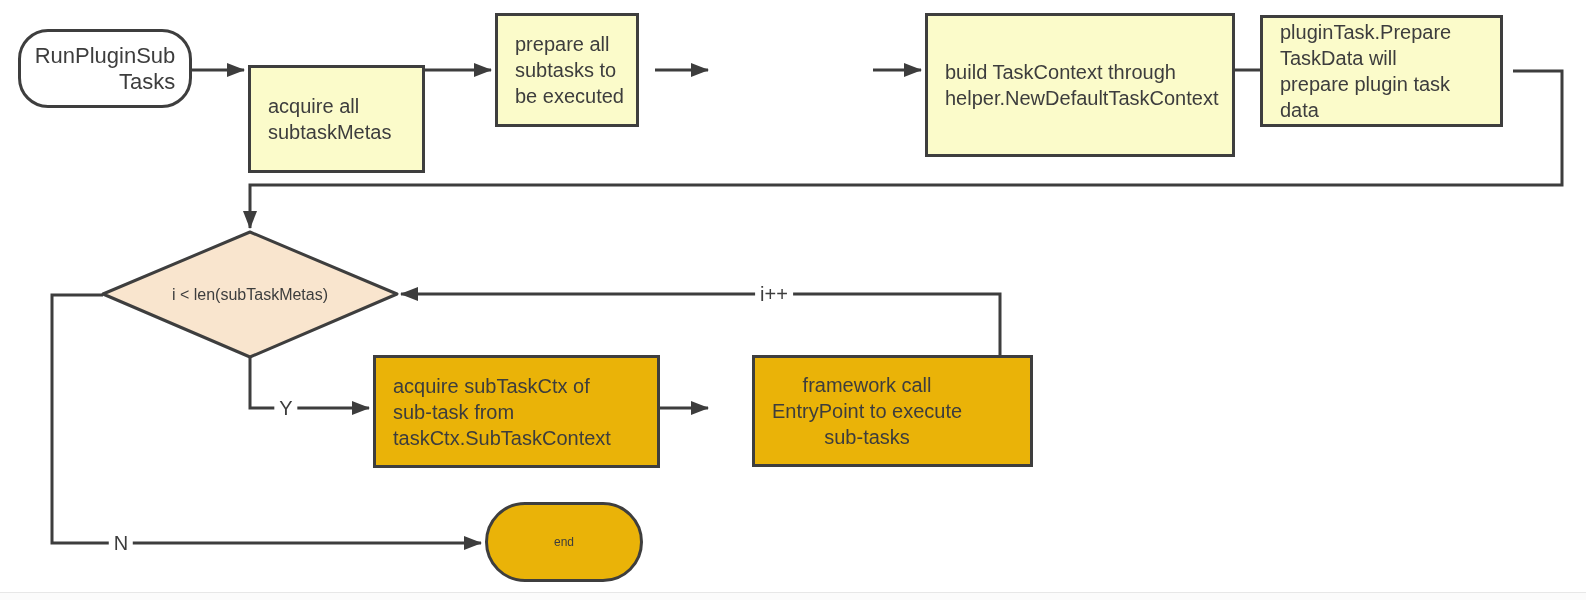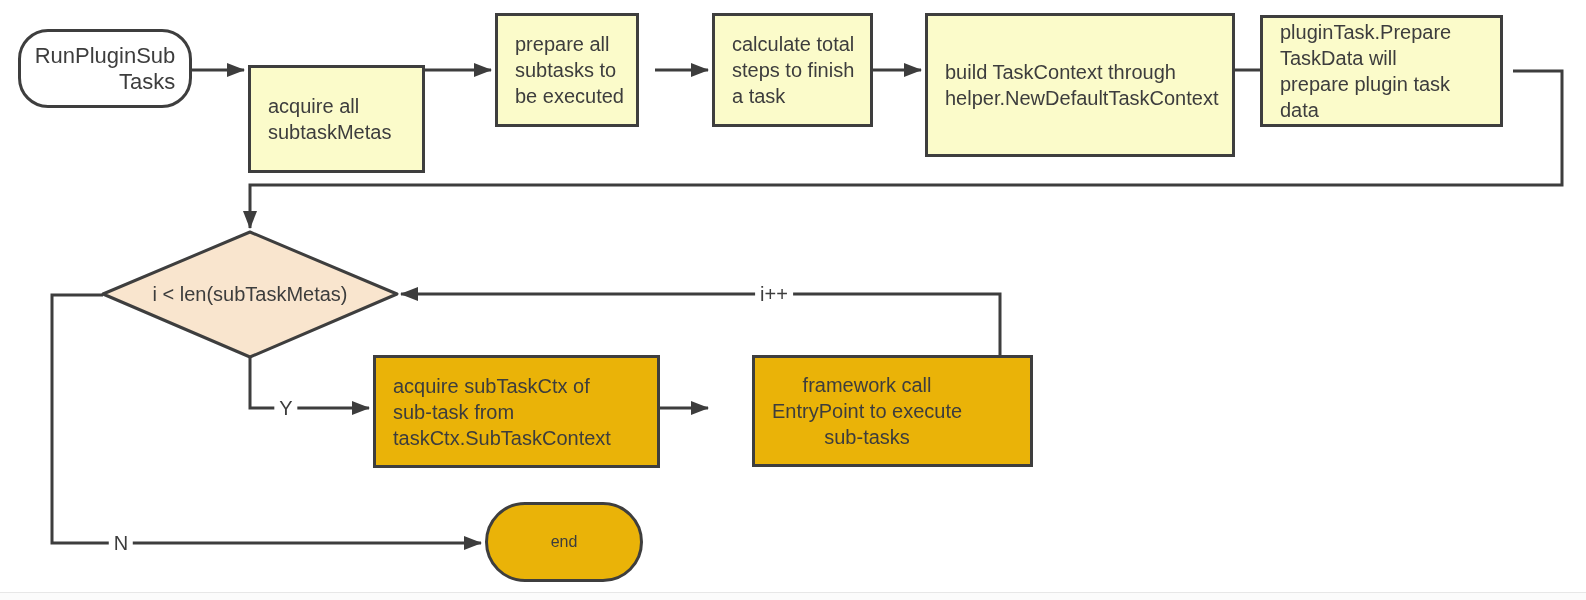--- a/index.html
+++ b/index.html
@@ -22,21 +22,21 @@
     white-space:pre;
     background:#ffffff;
   }
   .process{padding-left:17px;}
   .yellow{background:#fbfbca;}
   .peach{background:#eab308;}
   .terminal{justify-content:center;text-align:right;font-size:22px;}
   .diamond-label{
     position:absolute;z-index:2;
     display:flex;align-items:center;justify-content:center;
-    font-size:20px;white-space:pre;
+    font-size:16px;white-space:pre;
     background:transparent;border:none;
   }
   .edge-label{
     position:absolute;z-index:3;
     background:#ffffff;
     font-size:20px;line-height:22px;
     padding:0 5px;
     transform:translate(-50%,-50%);
     white-space:pre;
   }
@@ -74,43 +74,40 @@
   <div class="node terminal" style="left:18px;top:29px;width:174px;height:79px;border-radius:30px;">RunPluginSub
 Tasks</div>
 
   <div class="node process yellow" style="left:248px;top:17px;width:177px;height:108px;margin-top:48px;">acquire all
 subtaskMetas</div>
 
   <div class="node process yellow" style="left:495px;top:13px;width:144px;height:114px;">prepare all
 subtasks to
 be executed</div>
 
-  <div class="node process yellow" style="left:712px;top:13px;width:161px;height:114px;">calculate total
-steps to finish
-a task</div>
 
   <div class="node process yellow" style="left:925px;top:13px;width:310px;height:144px;">build TaskContext through
 helper.NewDefaultTaskContext</div>
 
   <div class="node process yellow" style="left:1260px;top:15px;width:243px;height:112px;">pluginTask.Prepare
 TaskData will
 prepare plugin task
 data</div>
 
   <div class="diamond-label" style="left:103px;top:232px;width:294px;height:125px;">i &lt; len(subTaskMetas)</div>
 
   <div class="node process peach" style="left:373px;top:355px;width:287px;height:113px;">acquire subTaskCtx of
 sub-task from
 taskCtx.SubTaskContext</div>
 
   <div class="node process peach" style="left:752px;top:355px;width:281px;height:112px;text-align:center;">framework call
 EntryPoint to execute
 sub-tasks</div>
 
-  <div class="node terminal peach" style="left:485px;top:502px;width:158px;height:80px;border-radius:40px;font-size:16px;">end</div>
+  <div class="node terminal peach" style="left:485px;top:502px;width:158px;height:80px;border-radius:40px;font-size:12px;">end</div>
 
   <span class="edge-label" style="left:286px;top:408px;">Y</span>
 
   <span class="edge-label" style="left:774px;top:294px;">i++</span>
 
   <span class="edge-label" style="left:121px;top:543px;">N</span>
 
   <div class="page-footer-line"></div>
 </div>
 

